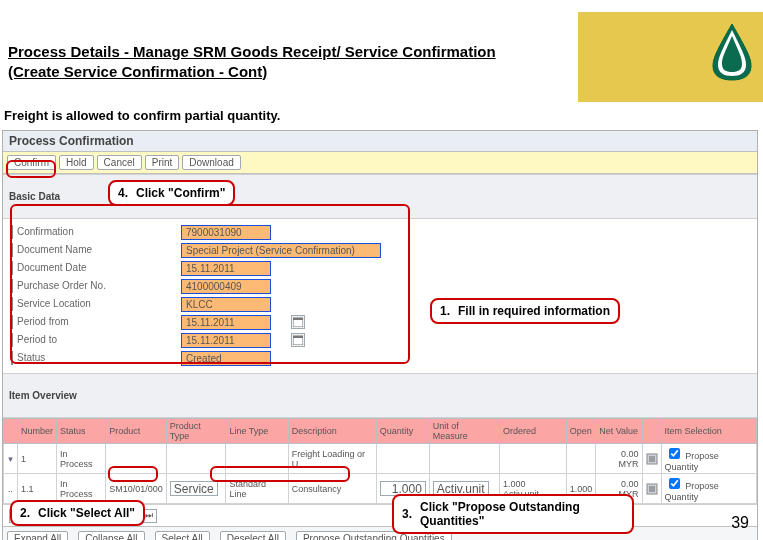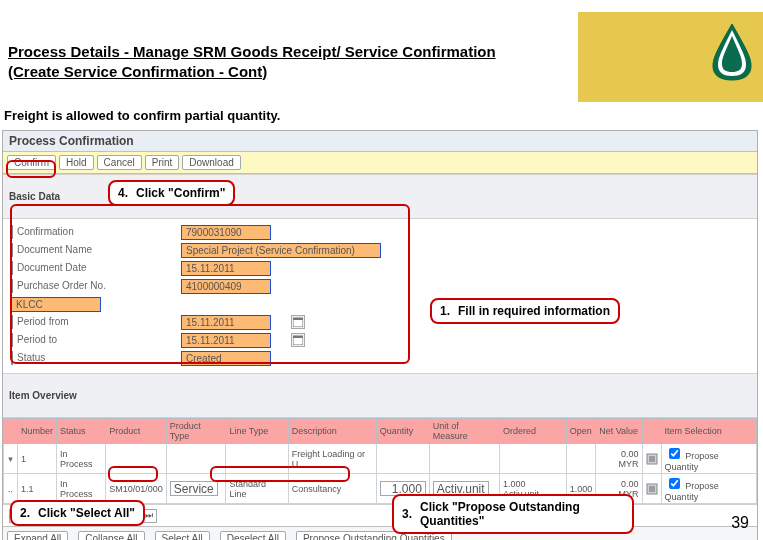--- a/index.html
+++ b/index.html
@@ -242,20 +242,21 @@
     </div>
     <div class="form-row">
       <div class="form-label">Document Date</div>
       <div class="form-field">15.11.2011</div>
     </div>
     <div class="form-row">
       <div class="form-label">Purchase Order No.</div>
       <div class="form-field">4100000409</div>
     </div>
     <div class="form-row">
+      <div class="form-label">Service Location</div>
       <div class="form-field">KLCC</div>
     </div>
     <div class="form-row">
       <div class="form-label">Period from</div>
       <div class="form-field">15.11.2011</div>
       <span class="datepick">
         <svg width="10" height="10" viewBox="0 0 10 10">
             <rect x="0" y="1" width="10" height="9" fill="#fff" stroke="#777"></rect>
             <rect x="0" y="1" width="10" height="2" fill="#777"></rect>
           </svg>

